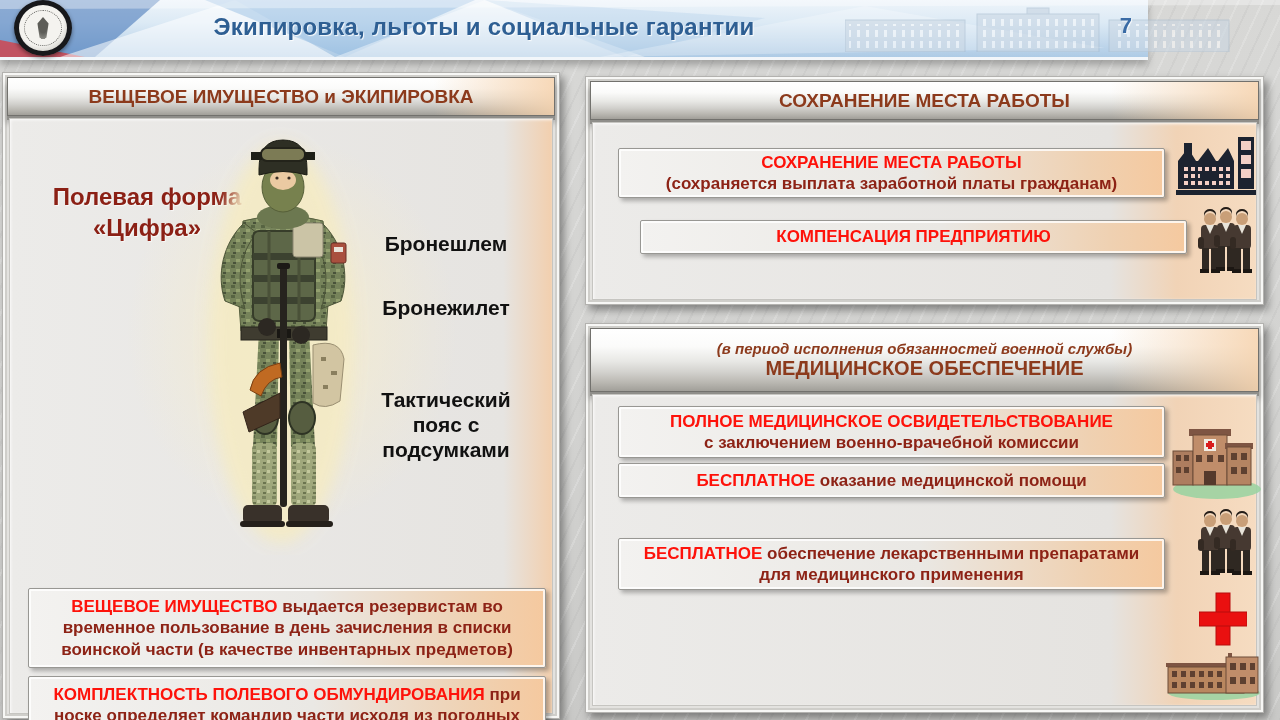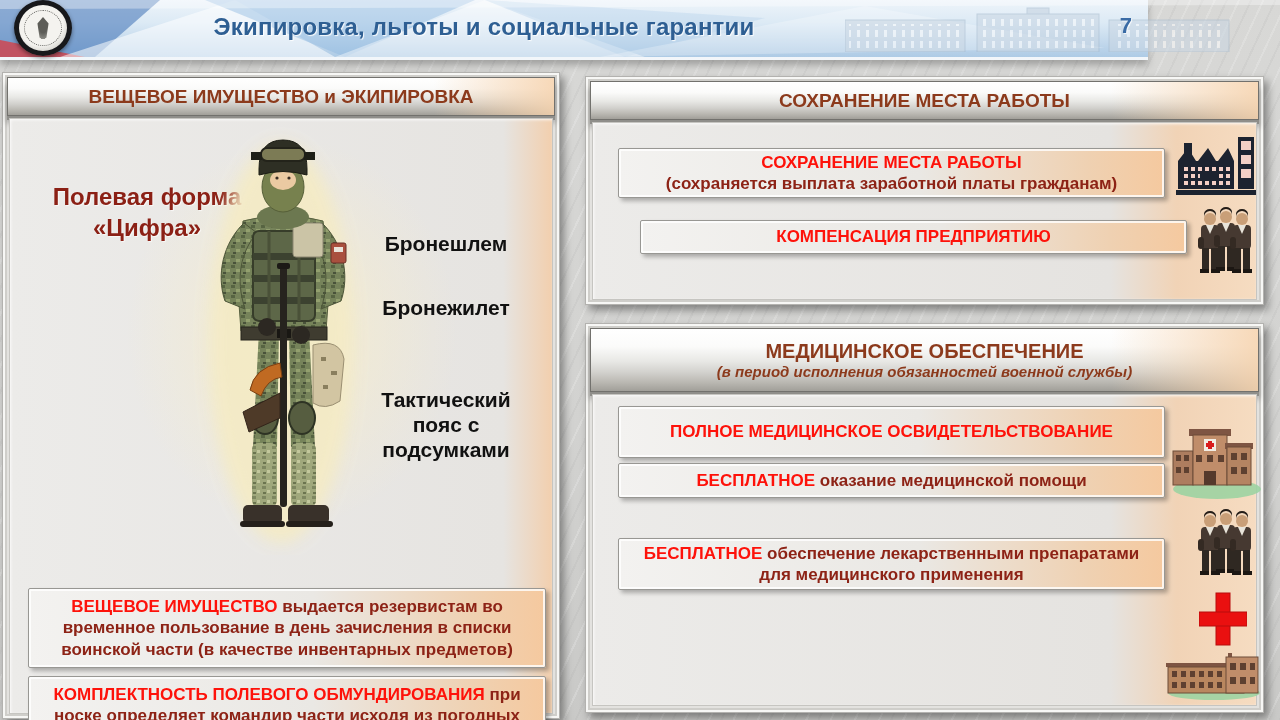--- a/index.html
+++ b/index.html
@@ -276,26 +276,27 @@
           <rect x="2" y="30" width="6" height="12" rx="3" fill="#342a23"></rect>
         </g>
         <use href="#person1" x="16" y="-2"></use>
         <use href="#person1" x="32" y="0"></use>
       </svg>
     </div>
   </section>
 
   <section class="panel" style="left:585px;top:323px;width:677px;height:388px;">
     <div class="bar" style="left:4px;top:4px;width:667px;height:62px;">
+      <span class="bar-text" style="font-size:15px;font-style:italic;">(в период исполнения обязанностей военной службы)</span>
       <span class="bar-text" style="font-size:20px;">МЕДИЦИНСКОЕ ОБЕСПЕЧЕНИЕ</span>
-      <span class="bar-text" style="font-size:15px;font-style:italic;">(в период исполнения обязанностей военной службы)</span>
     </div>
     <div class="pbody" style="left:6px;top:70px;width:663px;height:310px;">
       <div class="note" style="left:25px;top:11px;width:547px;height:52px;">
         <span class="em block">ПОЛНОЕ МЕДИЦИНСКОЕ ОСВИДЕТЕЛЬСТВОВАНИЕ</span>
+        <span class="block">с заключением военно-врачебной комиссии</span>
       </div>
       <div class="note" style="left:25px;top:68px;width:547px;height:35px;">
         <div class="inline-wrap"><span class="em">БЕСПЛАТНОЕ</span> <span>оказание медицинской помощи</span></div>
       </div>
       <div class="note" style="left:25px;top:143px;width:547px;height:52px;">
         <div class="inline-wrap"><span class="em">БЕСПЛАТНОЕ</span> <span>обеспечение лекарственными препаратами для медицинского применения</span></div>
       </div>
 
       <svg class="icon" style="left:578px;top:26px;" width="92" height="80" viewBox="0 0 92 80">
         <ellipse cx="46" cy="68" rx="44" ry="10" fill="#98d2a0" opacity="0.85"></ellipse>

